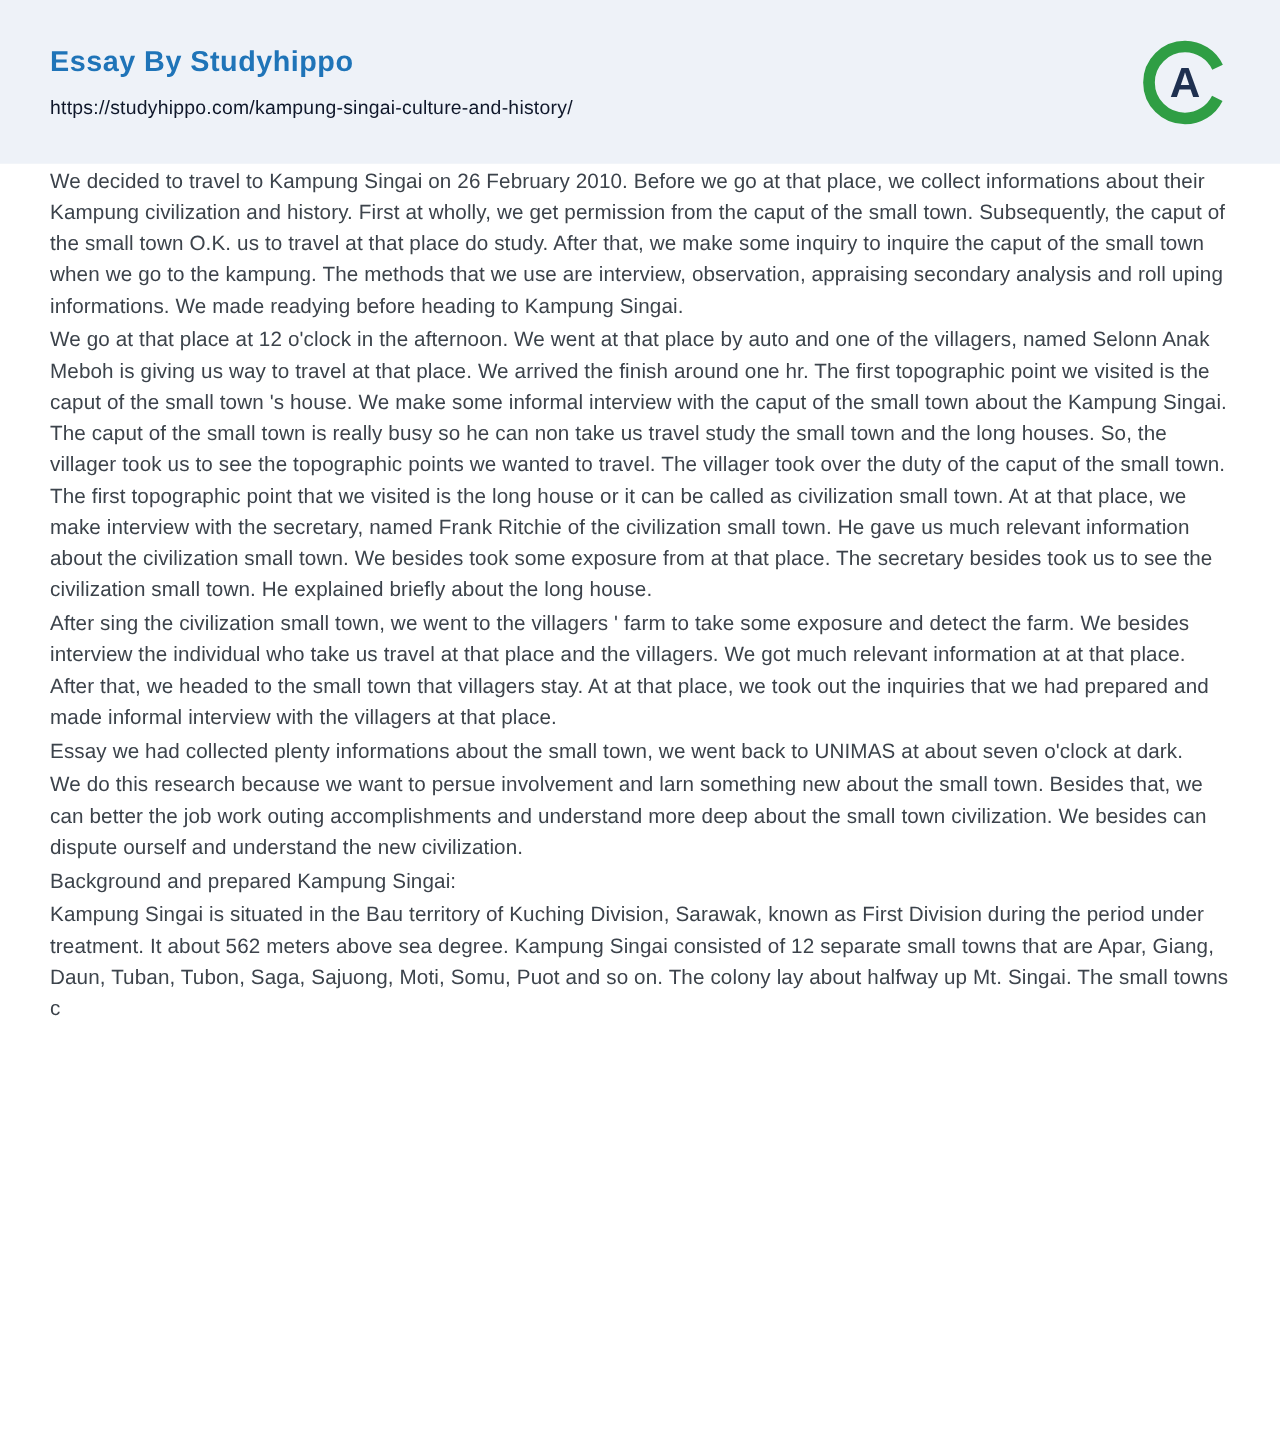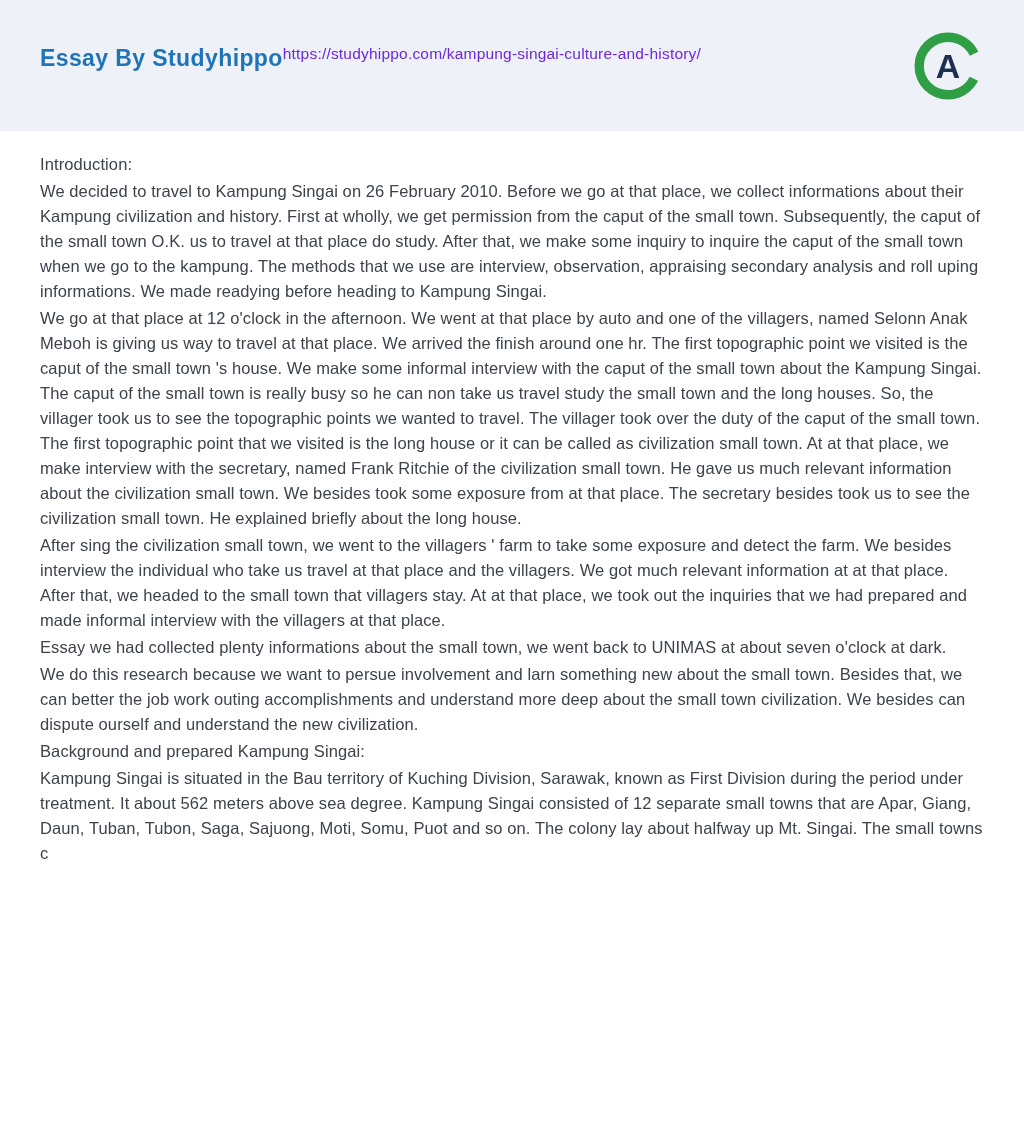--- a/index.html
+++ b/index.html
@@ -14,30 +14,30 @@
 
   
   .header {
     background: #eef2f8;
     height: 131px;
     display: flex;
     justify-content: space-between;
     align-items: center;
     padding: 0 40px;
   }
-  .header-text { display: flex; flex-direction: row; }
+  .header-text { display: flex; flex-direction: column; }
   .site-title {
     color: #1f74b8;
     font-size: 23px;
     font-weight: 700;
     letter-spacing: 0.4px;
     margin-bottom: 15px;
   }
   .source-url {
-    color: #6d28d9;
+    color: #0f172a;
     font-size: 15.5px;
     text-decoration: none;
     letter-spacing: 0.2px;
     cursor: pointer;
   }
   .logo { width: 72px; height: 72px; flex: 0 0 auto; }
   .logo svg { width: 72px; height: 72px; display: block; }
 
   
   .content { padding: 0 40px 0 40px; }
@@ -72,21 +72,20 @@
     <div class="logo">
       <svg viewBox="0 0 100 100">
         <circle cx="50" cy="50" r="40" fill="none" stroke="#2f9e44" stroke-width="13" stroke-dasharray="215 36.3" stroke-dashoffset="233" stroke-linecap="butt"></circle>
         <text x="50" y="66" text-anchor="middle" font-family="Liberation Sans, sans-serif" font-size="47" font-weight="bold" fill="#1e3050">A</text>
       </svg>
     </div>
   </header>
 
   <main class="content">
 
-    <p class="first">Introduction:</p>
 
     <p>We decided to travel to Kampung Singai on 26 February 2010. Before we go at that place, we collect informations about their Kampung civilization and history. First at wholly, we get permission from the caput of the small town. Subsequently, the caput of the small town O.K. us to travel at that place do study. After that, we make some inquiry to inquire the caput of the small town when we go to the kampung. The methods that we use are interview, observation, appraising secondary analysis and roll uping informations. We made readying before heading to Kampung Singai.</p>
 
     <p>We go at that place at 12 o'clock in the afternoon. We went at that place by auto and one of the villagers, named Selonn Anak Meboh is giving us way to travel at that place. We arrived the finish around one hr. The first topographic point we visited is the caput of the small town 's house. We make some informal interview with the caput of the small town about the Kampung Singai. The caput of the small town is really busy so he can non take us travel study the small town and the long houses. So, the villager took us to see the topographic points we wanted to travel. The villager took over the duty of the caput of the small town. The first topographic point that we visited is the long house or it can be called as civilization small town. At at that place, we make interview with the secretary, named Frank Ritchie of the civilization small town. He gave us much relevant information about the civilization small town. We besides took some exposure from at that place. The secretary besides took us to see the civilization small town. He explained briefly about the long house.</p>
 
     <p>After sing the civilization small town, we went to the villagers ' farm to take some exposure and detect the farm. We besides interview the individual who take us travel at that place and the villagers. We got much relevant information at at that place. After that, we headed to the small town that villagers stay. At at that place, we took out the inquiries that we had prepared and made informal interview with the villagers at that place.</p>
 
     <p>Essay we had collected plenty informations about the small town, we went back to UNIMAS at about seven o'clock at dark.</p>
 
     <p>We do this research because we want to persue involvement and larn something new about the small town. Besides that, we can better the job work outing accomplishments and understand more deep about the small town civilization. We besides can dispute ourself and understand the new civilization.</p>

